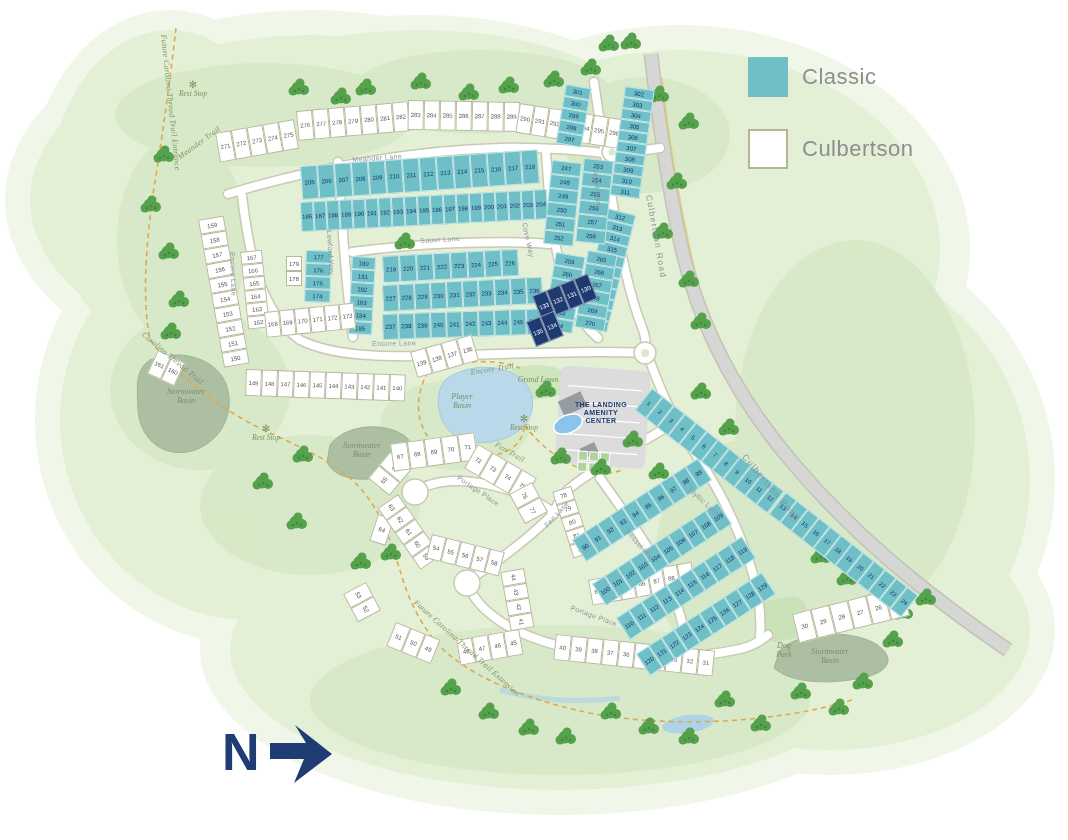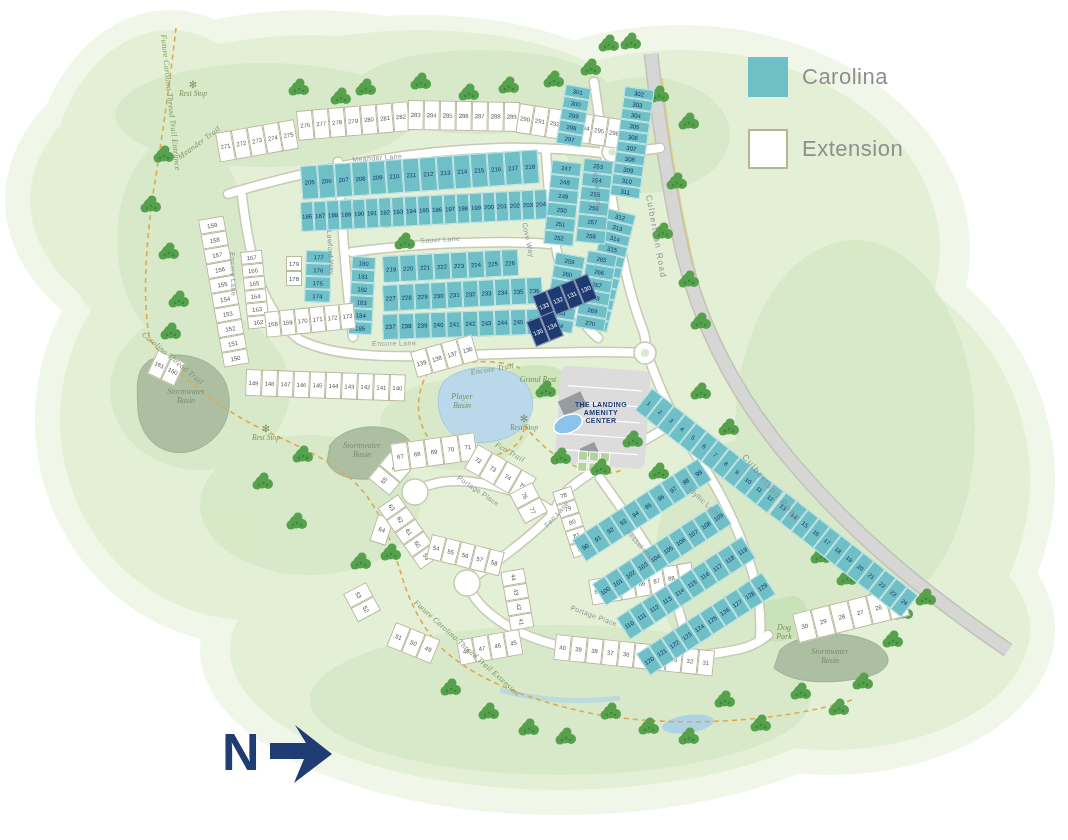--- a/index.html
+++ b/index.html
@@ -1093,23 +1093,23 @@
       <div class="maplabel trail" style="left: 146px; top: 330px; transform: rotate(40deg);">Carolina Thread Trail</div>
       <div class="maplabel trail" style="left: 418px; top: 598px; transform: rotate(42deg);">Future Carolina Thread Trail Extension</div>
       <div class="maplabel trail" style="left: 470px; top: 368px; transform: rotate(-9deg);">Encore Trail</div>
       <div class="maplabel trail" style="left: 498px; top: 440px; transform: rotate(30deg);">Fen Trail</div>
       <div class="area" style="left: 186px; top: 396px; transform: translate(-50%, -50%);">Stormwater
 Basin</div>
       <div class="area" style="left: 362px; top: 450px; transform: translate(-50%, -50%);">Stormwater
 Basin</div>
       <div class="area" style="left: 830px; top: 656px; transform: translate(-50%, -50%);">Stormwater
 Basin</div>
-      <div class="area" style="left: 784px; top: 632px; transform: translate(-50%, -50%); font-family: Liberation Serif, serif;">Dog
+      <div class="area" style="left: 784px; top: 650px; transform: translate(-50%, -50%); font-family: Liberation Serif, serif;">Dog
 Park</div>
-      <div class="area" style="left: 538px; top: 379px; transform: translate(-50%, -50%);">Grand Rest</div>
+      <div class="area" style="left: 538px; top: 379px; transform: translate(-50%, -50%);">Grand Lawn</div>
       <div class="area" style="left: 462px; top: 401px; transform: translate(-50%, -50%);">Player
 Basin</div>
       <div class="rest" style="left: 193px; top: 80px;">
         <span class="star">✻</span>
         <span class="txt">Rest Stop</span>
       </div>
       <div class="rest" style="left: 266px; top: 424px;">
         <span class="star">✻</span>
         <span class="txt">Rest Stop</span>
       </div>
@@ -1121,25 +1121,25 @@
 
   <div class="amenity-label">
     <div>THE LANDING</div>
     <div>AMENITY</div>
     <div>CENTER</div>
   </div>
 
   <div class="legend">
     <div class="legend-row">
       <span class="swatch classic"></span>
-      <span class="legend-label">Carolina</span>
+      <span class="legend-label">Classic</span>
     </div>
     <div class="legend-row">
       <span class="swatch tradition"></span>
-      <span class="legend-label">Extension</span>
+      <span class="legend-label">Culbertson</span>
     </div>
   </div>
 
   <div class="north">
     <span class="n">N</span>
     <svg width="80" height="80" viewBox="0 0 80 80">
       <path d="M4,31 L40,31 L29,13 L66,42 L28,71 L38,47 L4,47 Z" fill="#1f3c74"></path>
     </svg>
   </div>
 

